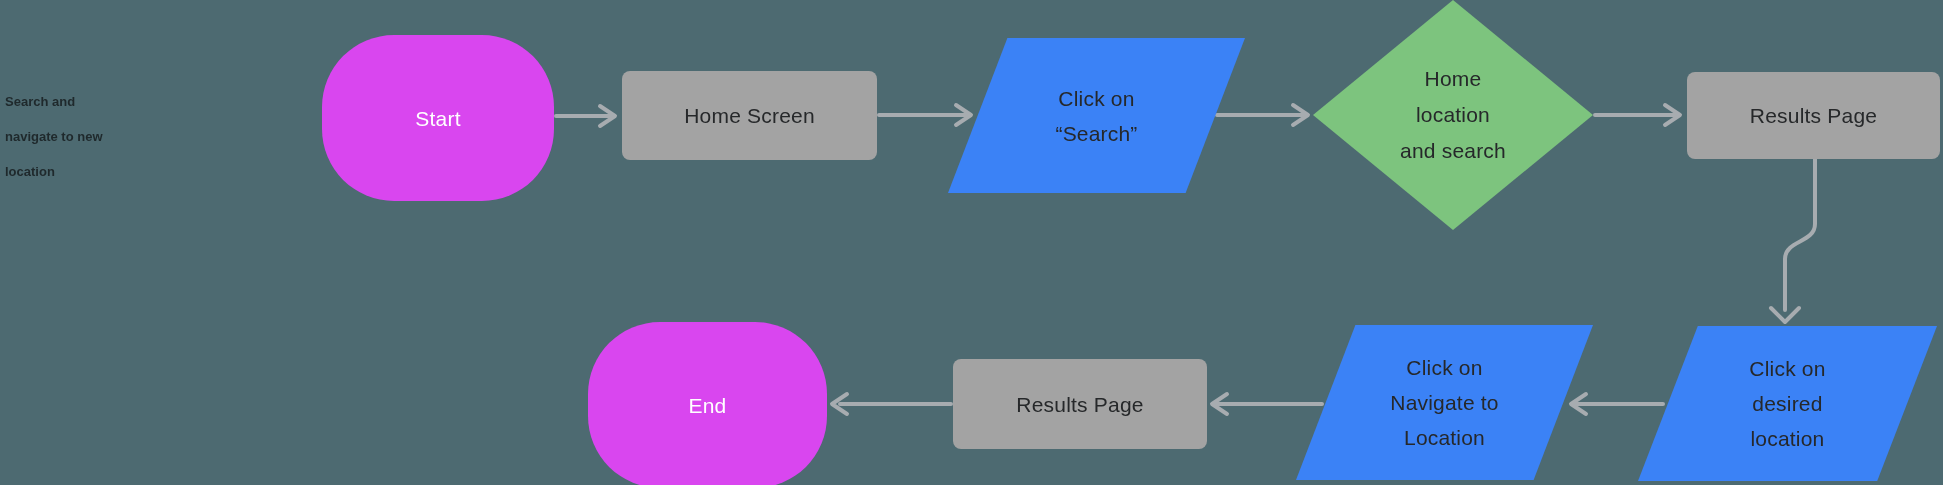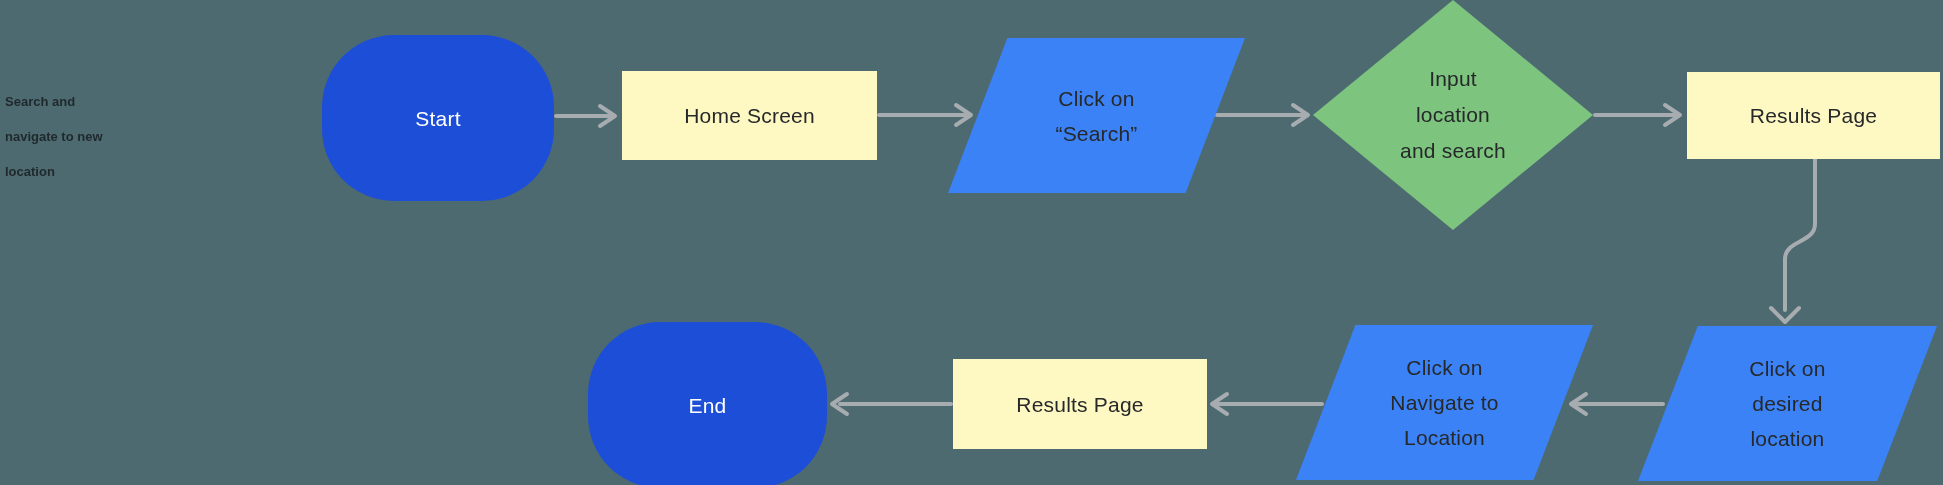--- a/index.html
+++ b/index.html
@@ -19,27 +19,27 @@
     position:absolute;
     display:flex;align-items:center;justify-content:center;
     text-align:center;
     box-sizing:border-box;
   }
   .node-label{
     font-size:21px;line-height:35px;letter-spacing:.2px;
     color:#26282A;white-space:pre-line;
   }
   .terminal{
-    background:#1d4ed8;
+    background:#d946ef;
     border-radius:72px;
   }
   .terminal .node-label{color:#FFFFFF;}
   .process{
-    background:#fef9c3;
-    border-radius:0;
+    background:#a3a3a3;
+    border-radius:8px;
   }
   .input-shape{
     background:#3b82f6;
     clip-path:polygon(20% 0, 100% 0, 80% 100%, 0 100%);
   }
   .decision{
     background:#7DC47E;
     clip-path:polygon(50% 0, 100% 50%, 50% 100%, 0 50%);
   }
   .decision .node-label{line-height:36px;}
@@ -103,21 +103,21 @@
   <div class="node process" style="left:622px;top:71px;width:255px;height:89px">
     <span class="node-label">Home Screen</span>
   </div>
 
   <div class="node input-shape" style="left:948px;top:38px;width:297px;height:155px">
     <span class="node-label">Click on
 “Search”</span>
   </div>
 
   <div class="node decision" style="left:1313px;top:0px;width:280px;height:230px">
-    <span class="node-label">Input
+    <span class="node-label">Home
 location
 and search</span>
   </div>
 
   <div class="node process" style="left:1687px;top:72px;width:253px;height:87px">
     <span class="node-label">Results Page</span>
   </div>
 
   <div class="node input-shape" style="left:1638px;top:326px;width:299px;height:155px">
     <span class="node-label">Click on

